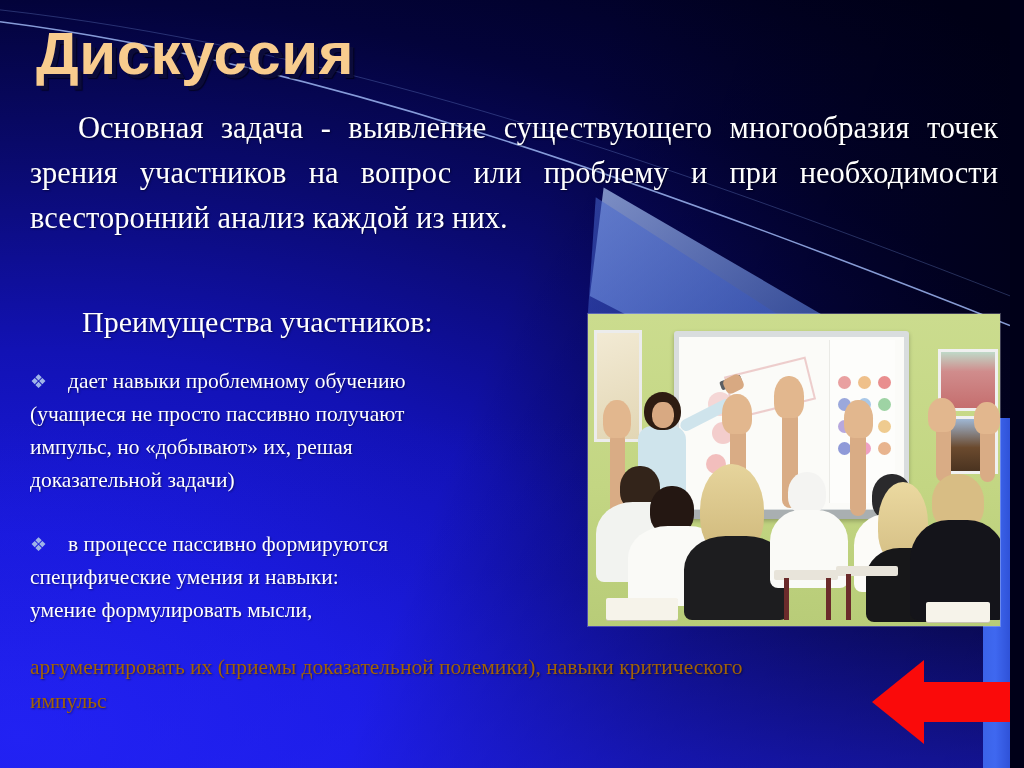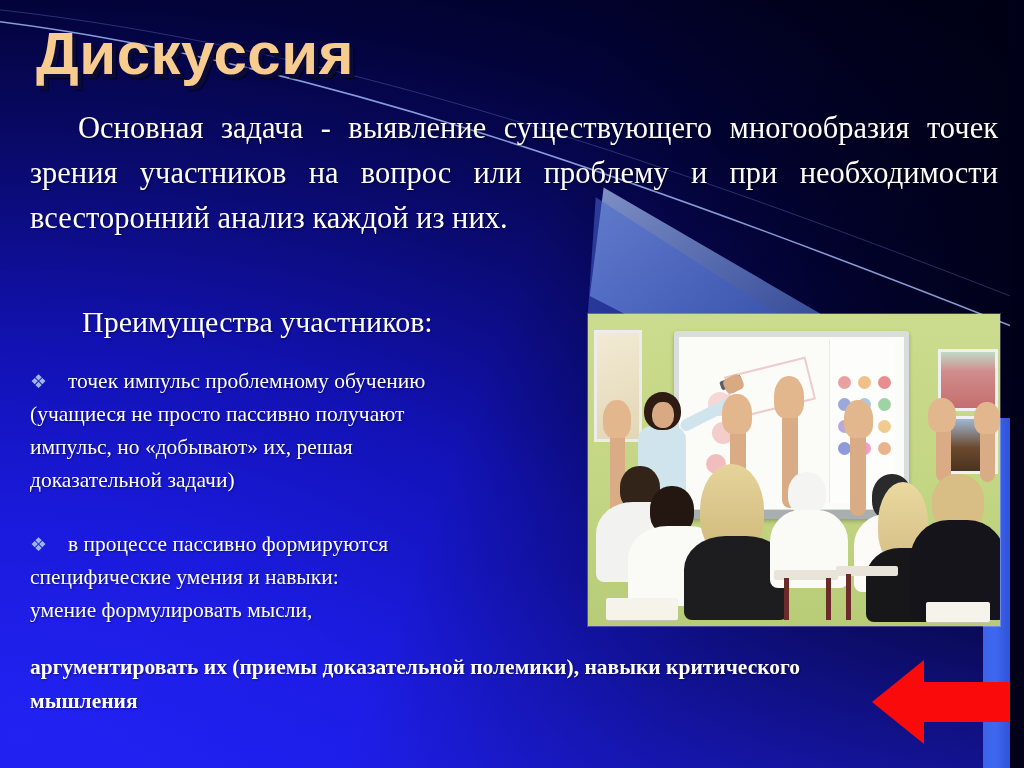--- a/index.html
+++ b/index.html
@@ -120,25 +120,24 @@
     vertical-align:baseline;
   }
   .bullet-lead { margin-left:8px; }
   .bullet-cont { display:block; }
 
   
   .bottom-text {
     position:absolute;
     left:30px; top:650px;
     width:975px;
-    color:#ffffff;
+    color:#a16207;
     font-size:21.5px;
     line-height:34px;
     text-shadow:1px 1px 2px rgba(0,0,0,.45);
-    font-weight:bold;
   }
   .bottom-text .l2 { display:block; }
 
   
   .photo {
     position:absolute;
     left:588px; top:314px;
     width:412px; height:312px;
     overflow:hidden;
     background:#C8D98A;
@@ -256,38 +255,38 @@
   <div class="right-band-cap"></div>
 
   <div class="title">Дискуссия</div>
 
   <div class="para para-intro">Основная задача - выявление существующего многообразия точек зрения участников на вопрос или проблему и при необходимости всесторонний анализ каждой из них.</div>
 
   <div class="subhead">Преимущества участников:</div>
 
   <div class="bullet-block b1">
     <span class="bullet-first-line">
-      <span class="bullet-glyph">❖</span><span class="bullet-lead">точек импульс проблемному обучению</span>
+      <span class="bullet-glyph">❖</span><span class="bullet-lead">дает навыки проблемному обучению</span>
     </span>
     <span class="bullet-cont">(учащиеся не просто пассивно получают</span>
     <span class="bullet-cont">импульс, но «добывают» их, решая</span>
     <span class="bullet-cont">доказательной задачи)</span>
   </div>
 
   <div class="bullet-block b2">
     <span class="bullet-first-line">
       <span class="bullet-glyph">❖</span><span class="bullet-lead">в процессе пассивно формируются</span>
     </span>
     <span class="bullet-cont">специфические умения и навыки:</span>
     <span class="bullet-cont">умение формулировать мысли,</span>
   </div>
 
   <div class="bottom-text">
     <span class="l1">аргументировать их (приемы доказательной полемики), навыки критического</span>
-    <span class="l2">мышления</span>
+    <span class="l2">импульс</span>
   </div>
 
   <div class="photo">
     <div class="ph wall"></div>
 
     <div class="ph poster-left"></div>
     <div class="ph poster-bld"></div>
     <div class="ph poster-horse"></div>
 
     <div class="ph wb-frame"></div>

